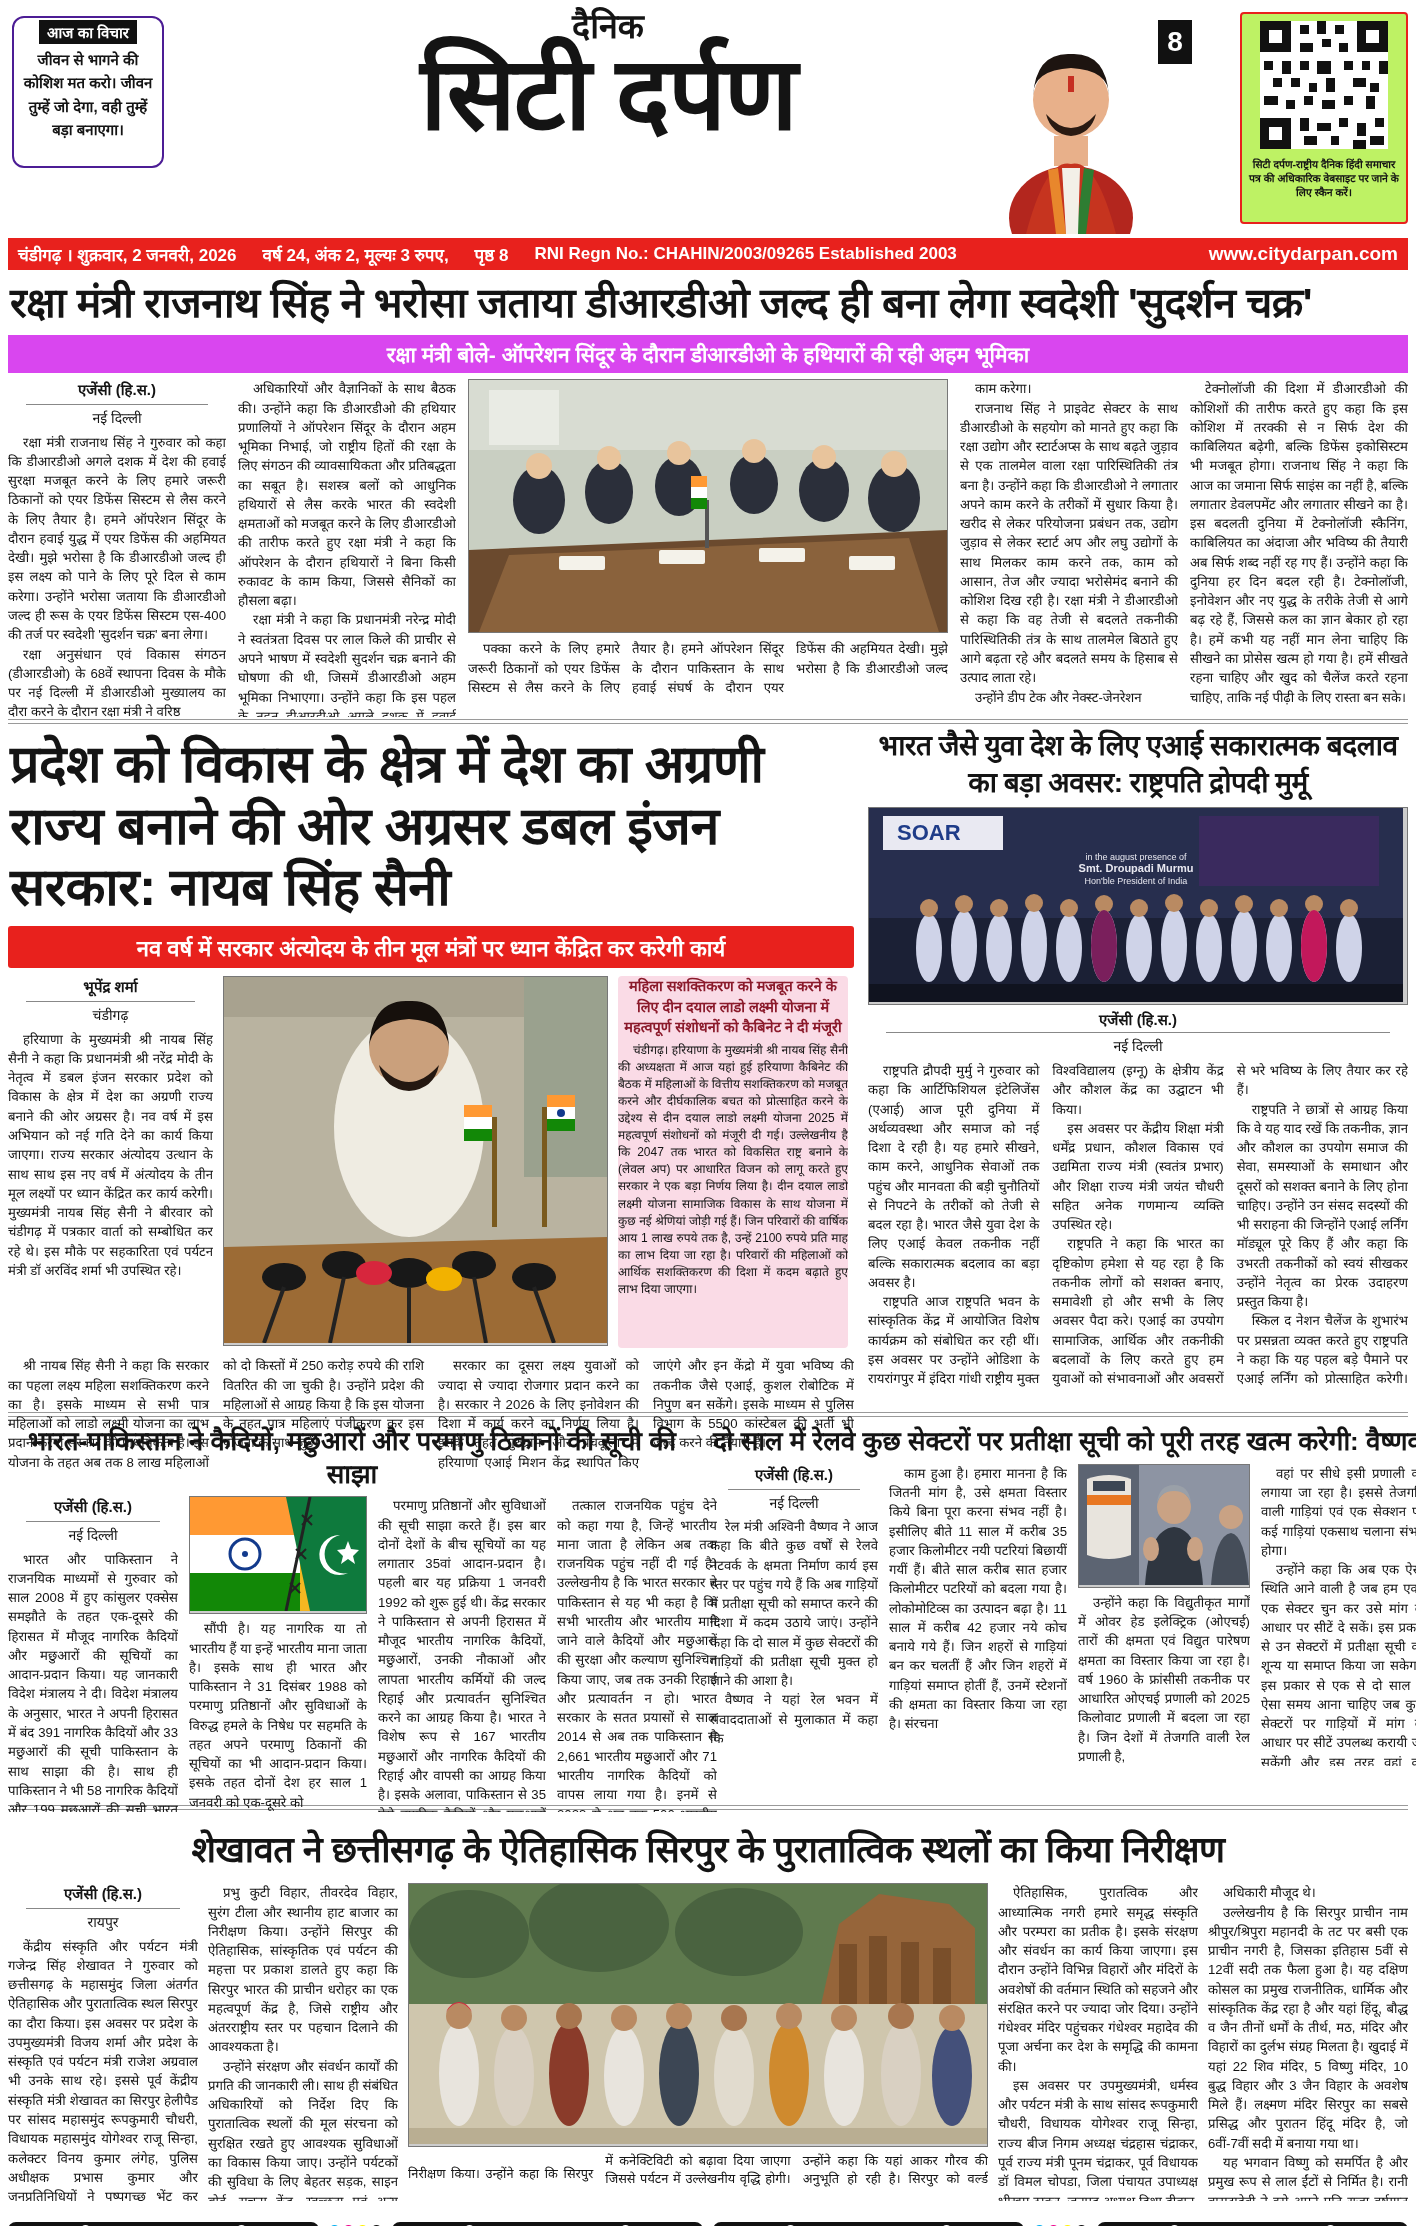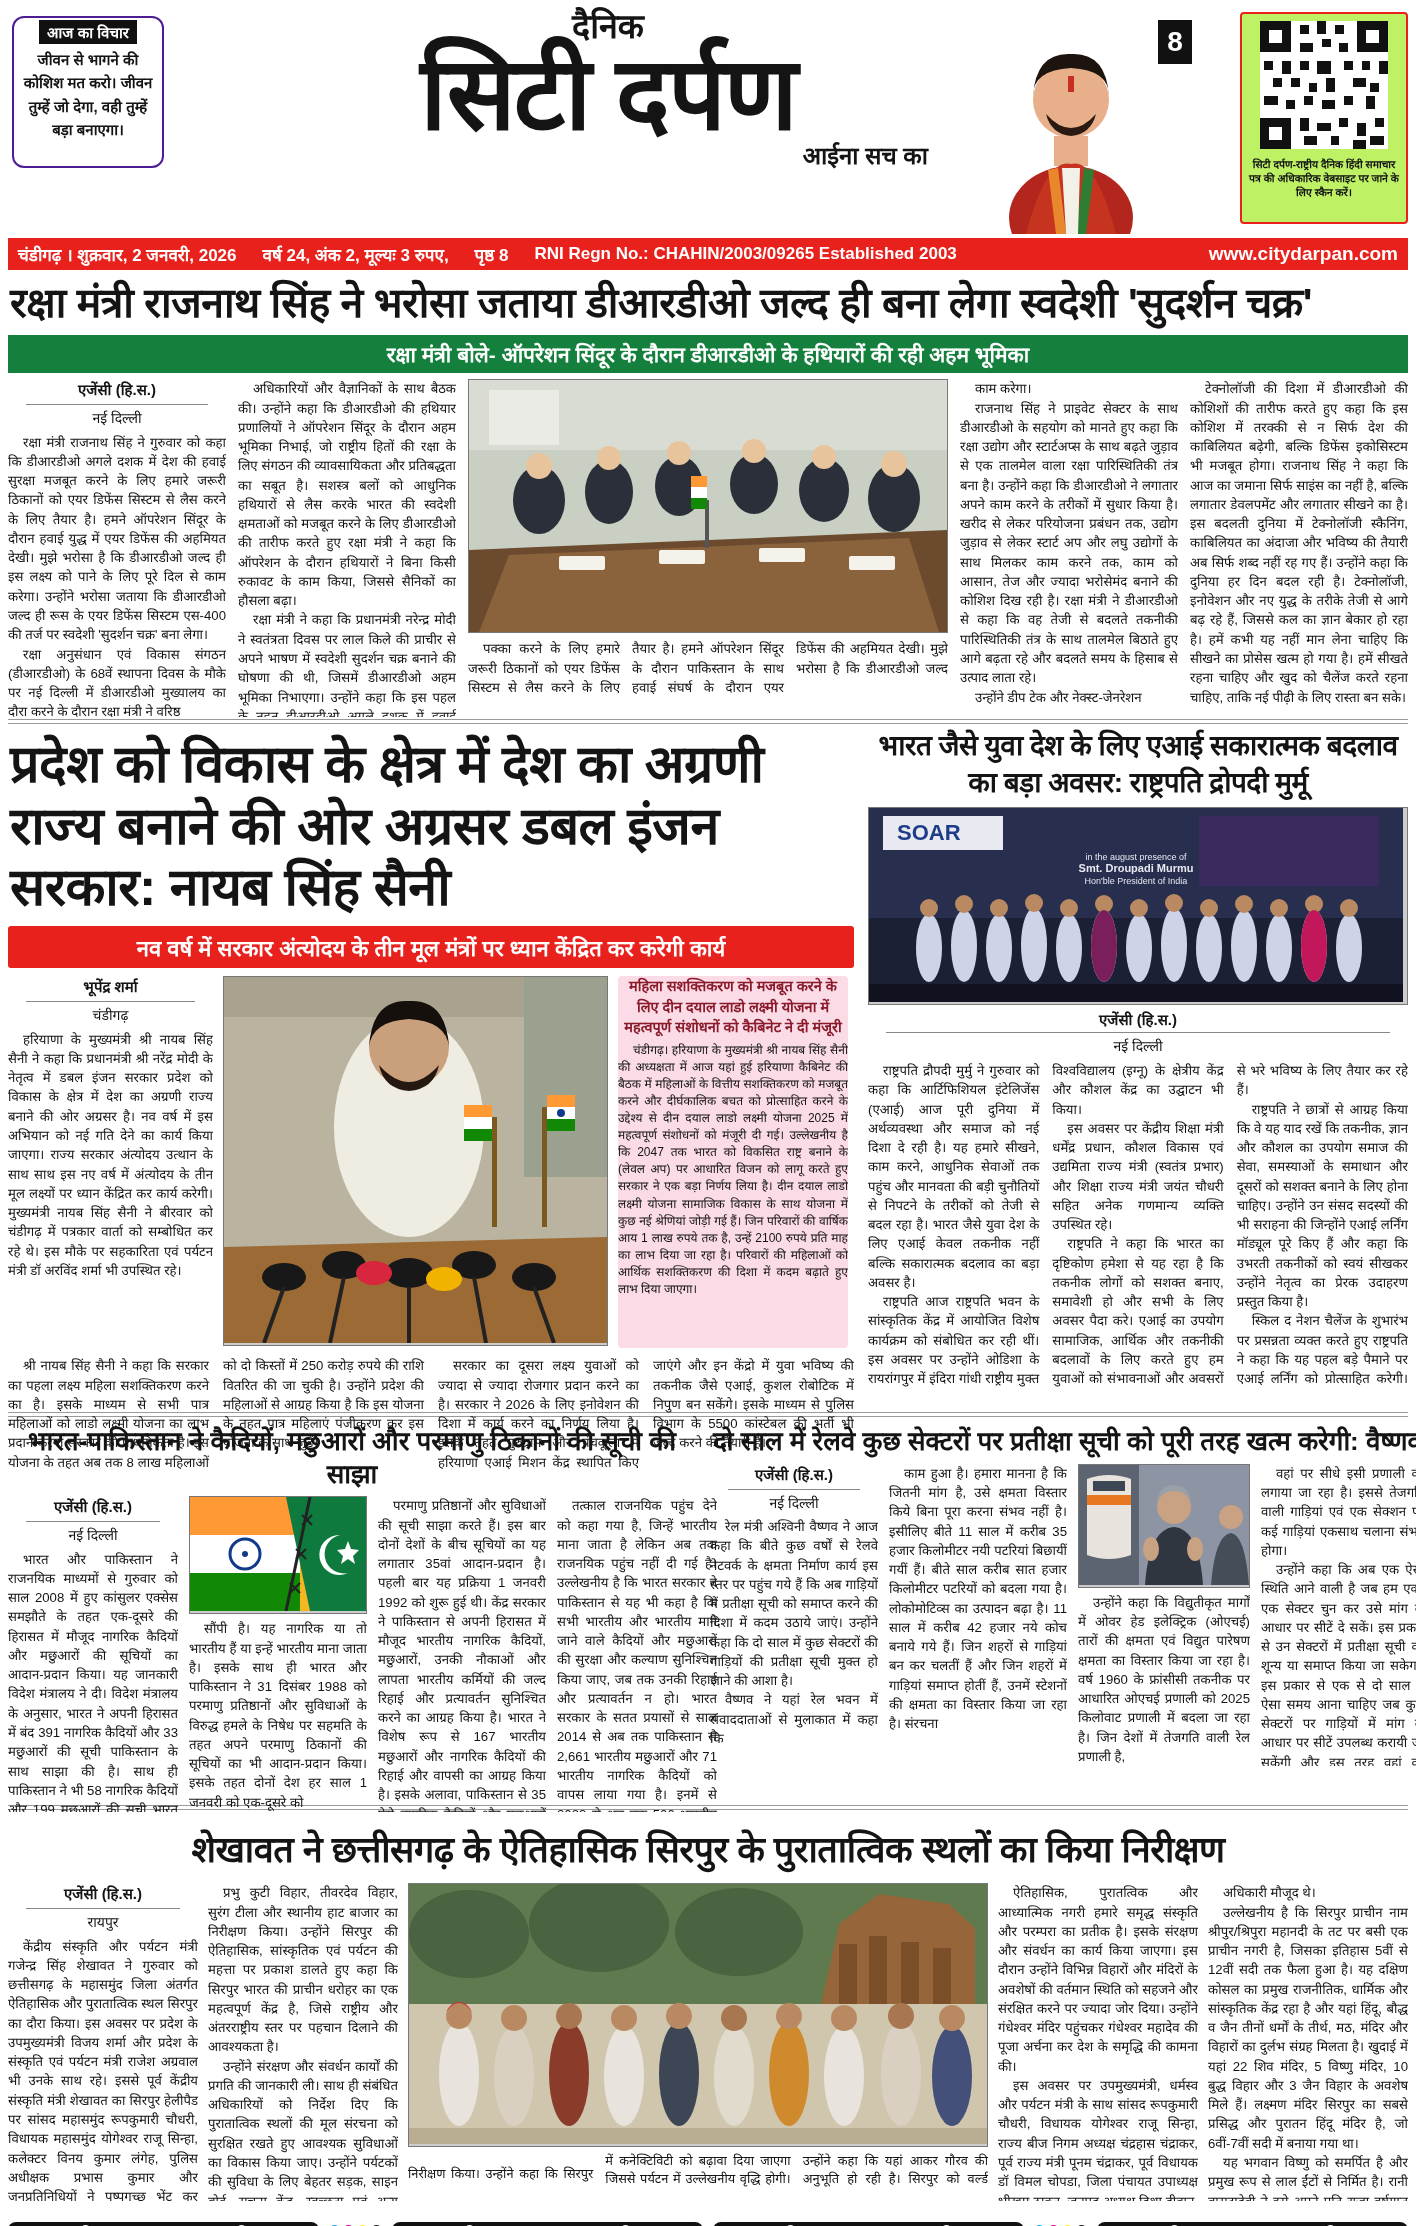--- a/index.html
+++ b/index.html
@@ -24,21 +24,21 @@
           border:2px solid #e8211d;border-radius:4px;text-align:center;box-sizing:border-box;padding:5px;}
   .qr-code{width:128px;height:128px;margin:2px auto 4px;}
   .qr-caption{font-size:10.5px;font-weight:bold;line-height:1.35;}
   
   .dateline{height:32px;background:#e8211d;color:#fff;display:flex;align-items:center;
             font-weight:bold;font-size:17px;padding:0 10px;gap:26px;}
   .dateline .web{margin-left:auto;font-size:19px;}
   
   .headline-xl{font-size:41px;font-weight:900;letter-spacing:-.5px;text-align:left;line-height:1.25;
                padding:8px 2px 2px;}
-  .kicker-green{background:#15803d;color:#fff;font-size:21px;font-weight:bold;text-align:center;
+  .kicker-green{background:#d946ef;color:#fff;font-size:21px;font-weight:bold;text-align:center;
                 padding:5px 0;margin:4px 0 6px;}
   .kicker-red{background:#e8211d;color:#fff;font-size:22px;font-weight:bold;text-align:center;
               padding:6px 0;margin:6px 0 8px;border-radius:3px;}
   .byline{text-align:center;font-weight:bold;font-size:15px;}
   .byline .rule{border-bottom:1.5px solid #888;margin:3px 18px;}
   .byline .place{font-weight:normal;font-size:14px;padding-bottom:4px;}
   .btxt{font-size:13.2px;line-height:1.46;text-align:justify;overflow:hidden;}
   .btxt p{margin:0;text-indent:15px;}
   .sep{border-top:1px solid #9a9a9a;border-bottom:1px solid #9a9a9a;height:3px;margin:2px 0;}
   .photo{position:relative;border:1px solid #777;overflow:hidden;background:#ccc;}
@@ -87,21 +87,20 @@
 <div class="page">
 
   <div class="masthead">
     <div class="quote-box">
       <span class="quote-title">आज का विचार</span>
       <div class="quote-text">जीवन से भागने की कोशिश मत करो। जीवन तुम्हें जो देगा, वही तुम्हें बड़ा बनाएगा।</div>
     </div>
     <div class="mast-center">
       <div class="mast-daily">दैनिक</div>
       <div class="mast-title">सिटी दर्पण</div>
-      <div class="mast-tagline">आईना सच का</div>
     </div>
     <div class="politician photo" style="border:none;background:#fff;">
       <svg width="150" height="216" viewBox="0 0 150 216">
         <rect width="150" height="216" fill="#ffffff"></rect>
         <ellipse cx="75" cy="200" rx="62" ry="52" fill="#b3261e"></ellipse>
         <rect x="58" y="118" width="34" height="30" fill="#e8b08a"></rect>
         <circle cx="75" cy="82" r="38" fill="#e8b08a"></circle>
         <path d="M37 78 Q40 34 75 36 Q110 34 113 78 Q113 52 75 50 Q37 52 37 78Z" fill="#1d1410"></path>
         <rect x="72" y="58" width="6" height="16" fill="#c62f22"></rect>
         <path d="M50 96 Q75 124 100 96 Q95 116 75 118 Q55 116 50 96Z" fill="#2a1a12"></path>

